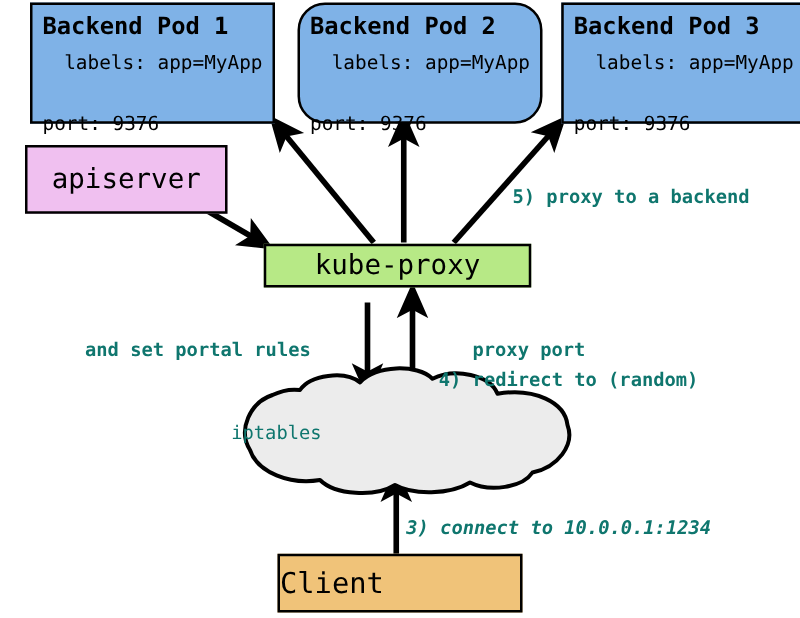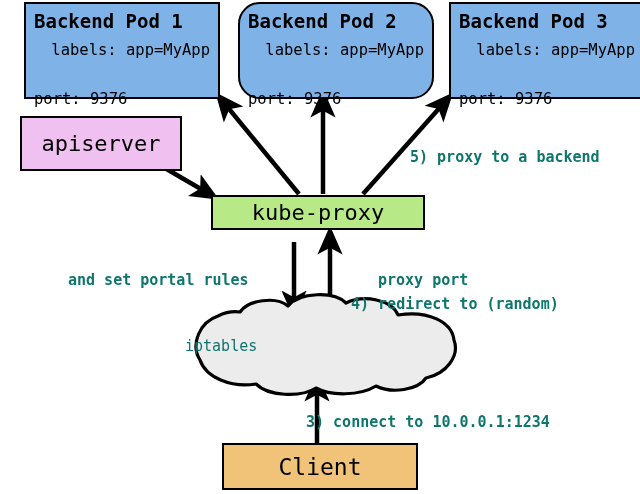--- a/index.html
+++ b/index.html
@@ -14,21 +14,21 @@
   .pod .pod-line{font-size:15.5px;line-height:21px;color:#000;white-space:nowrap;margin-top:28px;}
   .pod .pod-title{margin-top:2px;}
   .pod .pod-line.first{margin-top:6px;text-align:right;}
 
   .apiserver{background:#f0c0f0;display:flex;align-items:center;justify-content:center;}
   .apiserver span{font-size:22px;color:#000;}
 
   .kubeproxy{background:#b7e986;display:flex;align-items:center;justify-content:center;}
   .kubeproxy span{font-size:22px;color:#000;}
 
-  .client{background:#f0c379;display:flex;align-items:center;justify-content:center;}
+  .client{background:#f0c379;display:flex;align-items:center;justify-content:flex-start;}
   .client span{font-size:23px;color:#000;}
 
   .cloudwrap{position:absolute;left:185px;top:300px;width:285px;height:98px;}
   .cloudwrap .cloud-label{position:absolute;left:0;top:37px;width:285px;
       font-size:15px;color:#0f766e;}
 
   .lbl{position:absolute;font-weight:bold;font-size:15px;line-height:21px;color:#0f766e;
        white-space:pre;letter-spacing:0px;}
 
   svg.arrows{position:absolute;left:0;top:0;width:640px;height:494px;overflow:visible;}
@@ -105,20 +105,20 @@
     <div class="cloud-label">iptables</div>
   </div>
 
   <div class="node client" style="left:222px;top:443px;width:196px;height:47px;">
     <span>Client</span>
   </div>
 
 
   <div class="lbl" style="left:68px;top:270px;">and set portal rules</div>
 
-  <div class="lbl" style="left:306px;top:412px;">3) connect to 10.0.0.1:1234</div>
+  <div class="lbl" style="left:325px;top:412px;font-style:italic;">3) connect to 10.0.0.1:1234</div>
 
   <div class="lbl" style="left:351px;top:249px;margin-top:45px;">4) redirect to (random)</div>
   <div class="lbl" style="left:331px;top:270px;margin-left:47px;">proxy port</div>
 
   <div class="lbl" style="left:410px;top:147px;">5) proxy to a backend</div>
 
 </div>
 
 </body></html>

